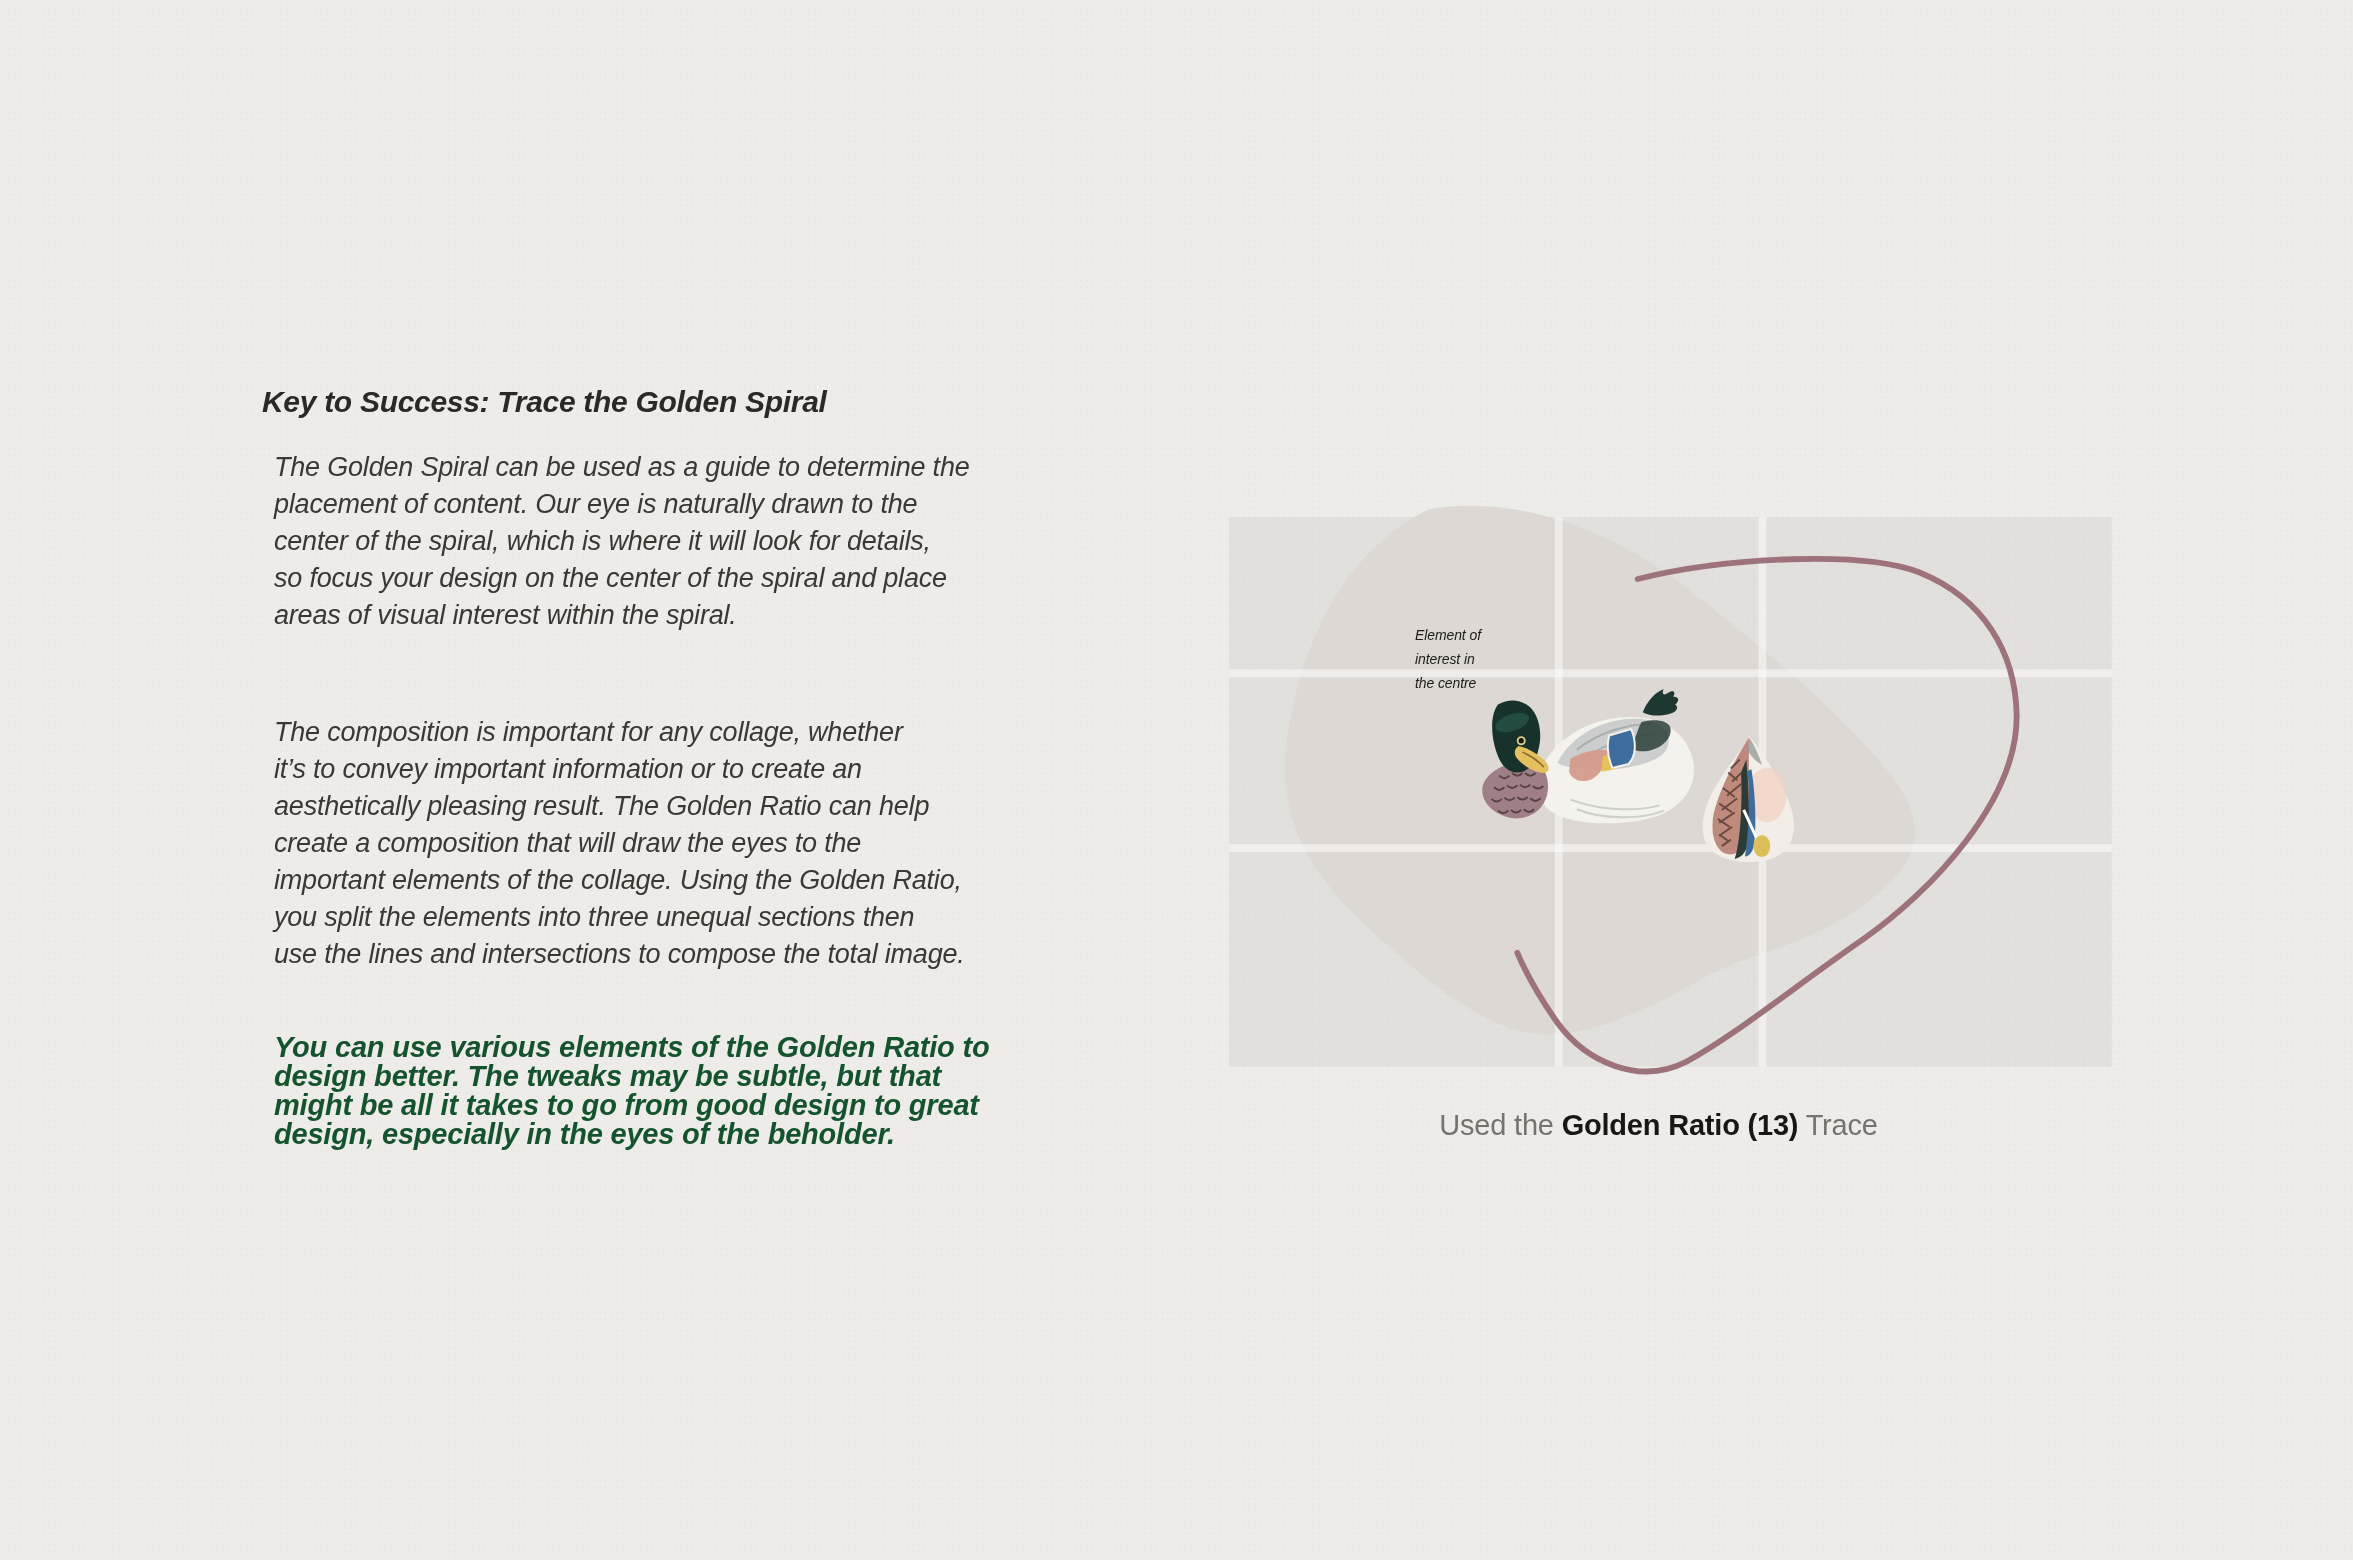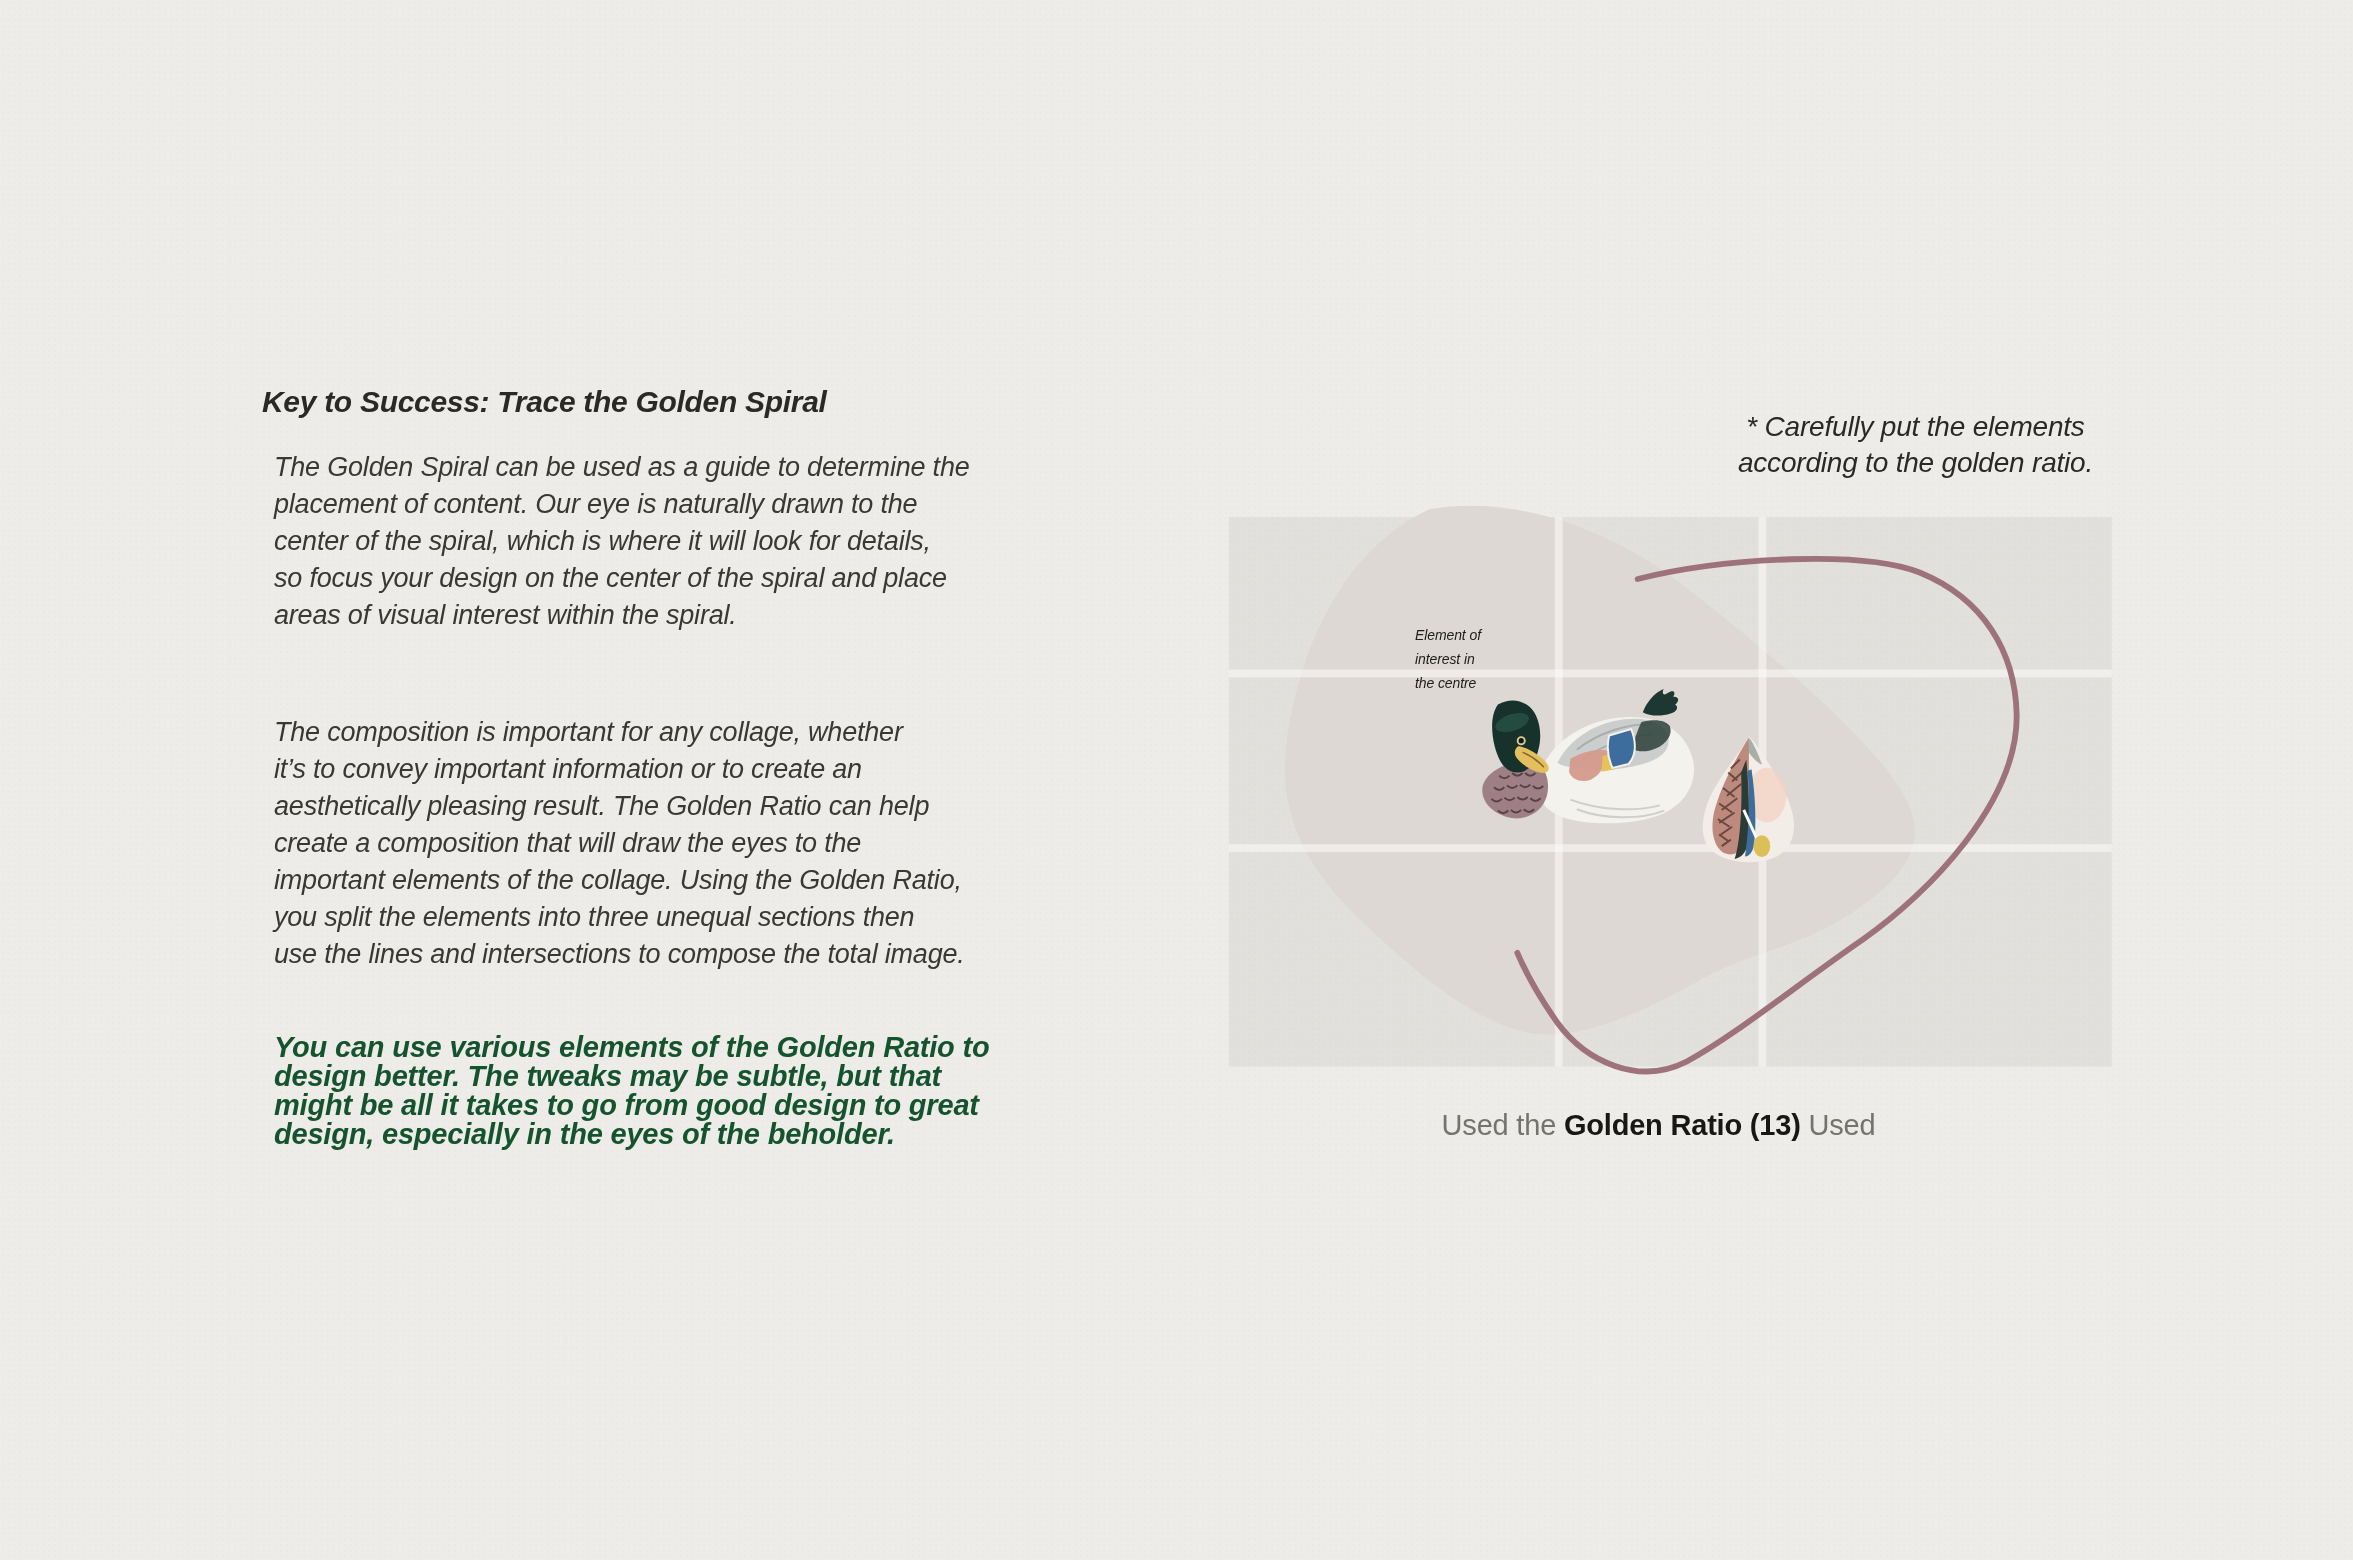--- a/index.html
+++ b/index.html
@@ -153,25 +153,23 @@
 
       <path d="M 96,55 C 102,95 104,140 100,172 C 98,184 92,190 86,190 C 92,150 94,100 90,58 Z" fill="#3e6d9b"></path>
       <path d="M 84,118 L 104,162" stroke="#ffffff" stroke-width="4.5"></path>
 
       <ellipse cx="112" cy="174" rx="13" ry="17" fill="#dcbf59"></ellipse>
 
       <path d="M 93,6 C 100,18 108,34 112,48 C 104,44 96,36 90,26 Z" fill="#8f9895" opacity="0.75"></path>
     </g>
   </svg>
 
-  <div class="annotation">* Carefully put the elements
-according to the golden ratio.</div>
 
   <div class="element-label">Element of
 interest in
 the centre</div>
 
   <div class="caption">
-    <span>Used the </span><span class="strong">Golden Ratio (13)</span><span> Used</span>
+    <span>Used the </span><span class="strong">Golden Ratio (13)</span><span> Trace</span>
   </div>
 
 </div>
 
 
 </body></html>

